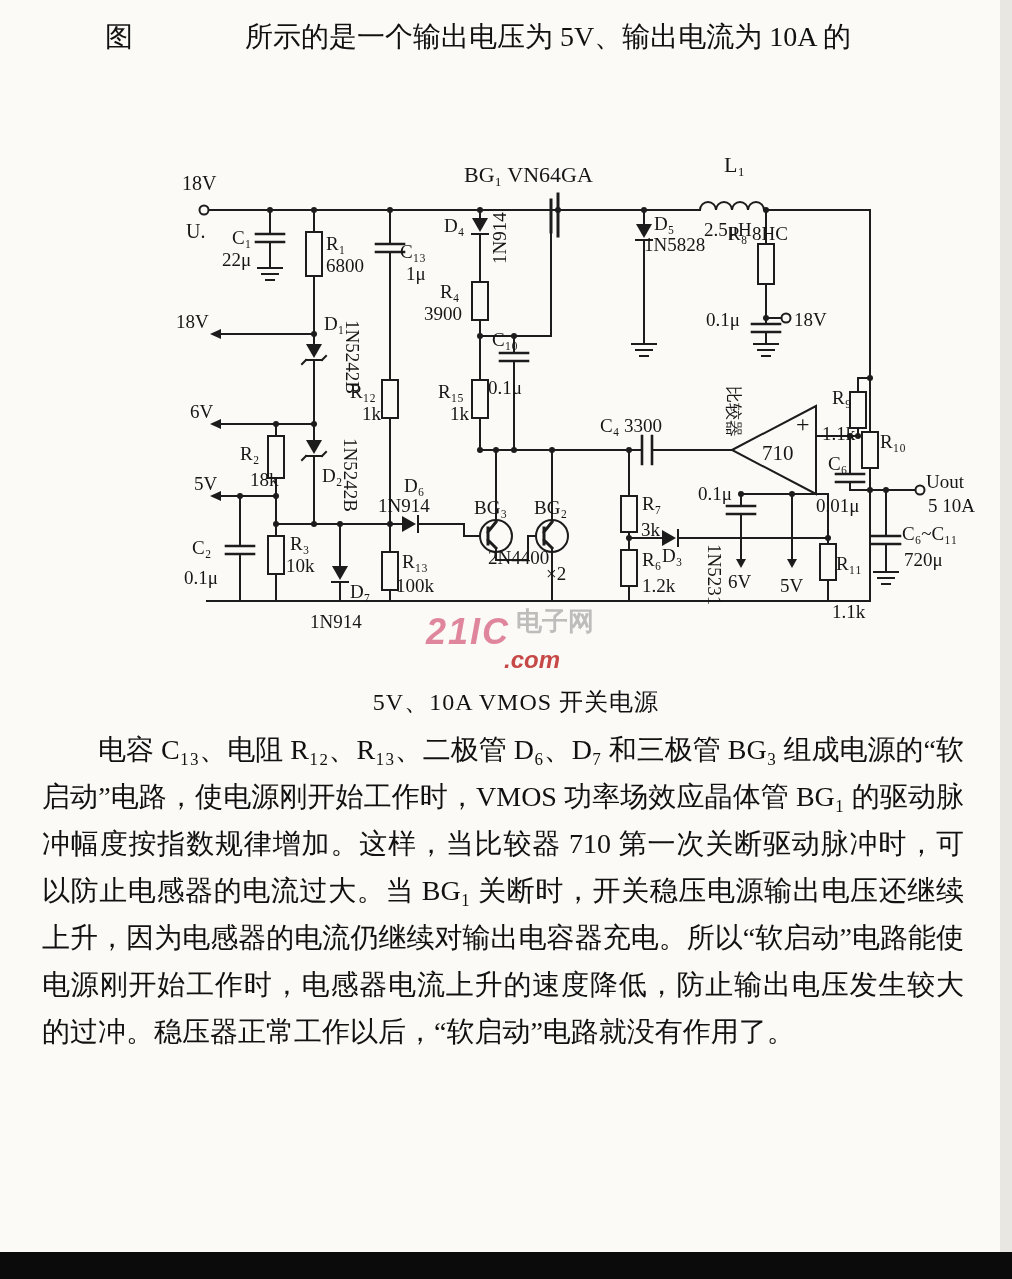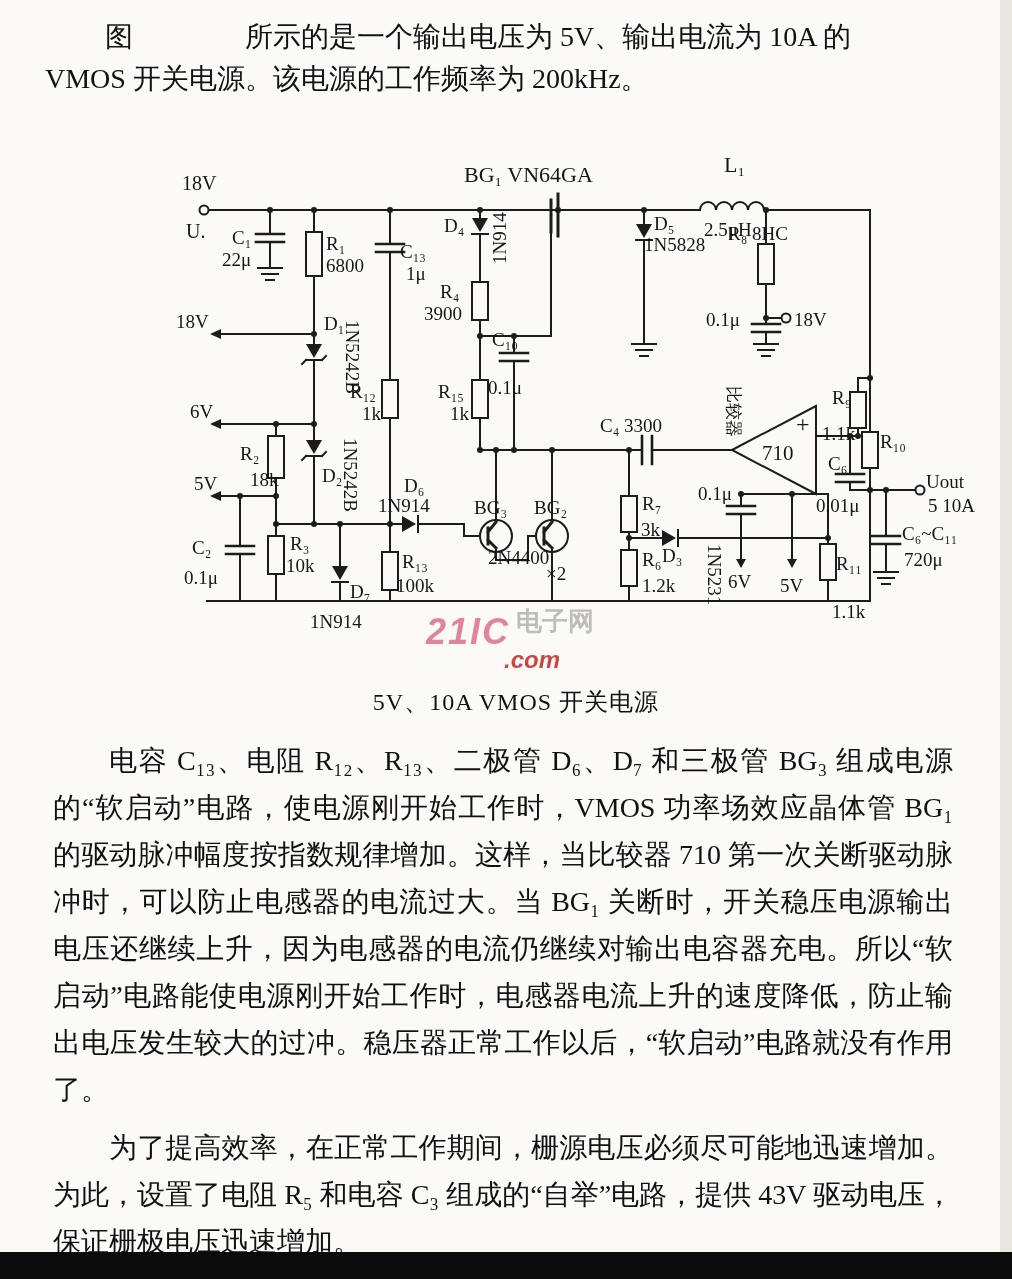--- a/index.html
+++ b/index.html
@@ -19,32 +19,31 @@
   .watermark{position:absolute;top:604px;left:426px;opacity:.8;
              font-family:"Liberation Sans","DejaVu Sans",sans-serif;}
   .wm-logo{display:inline-block;font-size:36px;font-weight:bold;font-style:italic;
            color:#d96a87;letter-spacing:2px;line-height:44px;}
   .wm-suffix{display:inline-block;font-size:26px;color:#b0aeae;font-weight:bold;vertical-align:14px;margin-left:6px;}
   .wm-domain{font-size:24px;color:#b91c1c;font-weight:bold;font-style:italic;margin:-8px 0 0 78px;}
   .caption{position:absolute;top:686px;left:0;width:1012px;text-align:center;
            font-size:24px;letter-spacing:1px;padding-left:20px;box-sizing:border-box;}
   .bodytext{position:absolute;top:726px;left:42px;right:36px;font-size:28px;
             line-height:47px;text-align:justify;}
-  .bodytext p{margin:11px;text-indent:2em;}
+  .bodytext p{margin:0;text-indent:2em;}
   .bodytext p + p{margin-top:6px;}
   .scanbar{position:absolute;left:0;top:1252px;width:1012px;height:27px;background:#0b0b0b;}
 </style>
 </head>
 <body>
 
 <div class="page">
 
   <div class="intro">
     <div class="l1">图　　　　所示的是一个输出电压为 5V、输出电流为 10A 的</div>
-    <div class="l2">VMOS 开关电源。该电源的工作频率为 200kHz。</div>
   </div>
 
   <div class="schematic-wrap">
     <svg width="1012" height="530" viewBox="0 0 1012 530" xmlns="http://www.w3.org/2000/svg">
 
       <g>
         <path class="w" d="M160,62 H656 M720,62 H826 M826,62 V284 M826,320 V453 M163,453 H826"></path>
         <path class="w" d="M226,62 V86 M226,94 V118 M270,62 V84 M270,128 V196 M270,212 V292 M270,308 V376 M270,186 H177 M270,276 H177 M232,276 V288 M232,330 V388 M232,426 V453 M232,348 H177 M196,348 V398 M196,406 V453 M232,376 H358 M376,376 H420 M420,376 V388 H436 M296,376 V418 M296,434 V453 M346,376 V404 M346,442 V453"></path>
         <path class="w" d="M346,62 V96 M346,104 V232 M346,270 V376 M436,62 V70 M436,88 V134 M436,172 V232 M436,270 V302 M436,188 H507 M507,84 V188 M470,188 V205 M470,213 V302"></path>
         <path class="w" d="M436,302 H598 M608,302 H688 M452,302 V374 M508,302 V374 M452,400 V412 H484 V388 H492 M508,400 V453"></path>
@@ -235,17 +234,16 @@
 
   <div class="watermark">
     <span class="wm-logo">21IC</span><span class="wm-suffix">电子网</span>
     <div class="wm-domain">.com</div>
   </div>
 
   <div class="caption">5V、10A VMOS 开关电源</div>
 
   <div class="bodytext">
     <p>电容 C₁₃、电阻 R₁₂、R₁₃、二极管 D₆、D₇ 和三极管 BG₃ 组成电源的“软启动”电路，使电源刚开始工作时，VMOS 功率场效应晶体管 BG₁ 的驱动脉冲幅度按指数规律增加。这样，当比较器 710 第一次关断驱动脉冲时，可以防止电感器的电流过大。当 BG₁ 关断时，开关稳压电源输出电压还继续上升，因为电感器的电流仍继续对输出电容器充电。所以“软启动”电路能使电源刚开始工作时，电感器电流上升的速度降低，防止输出电压发生较大的过冲。稳压器正常工作以后，“软启动”电路就没有作用了。</p>
-    <p>为了提高效率，在正常工作期间，栅源电压必须尽可能地迅速增加。为此，设置了电阻 R₅ 和电容 C₃ 组成的“自举”电路，提供 43V 驱动电压，保证栅极电压迅速增加。</p>
   </div>
 
   <div class="scanbar"></div>
 </div>
 
 </body></html>

